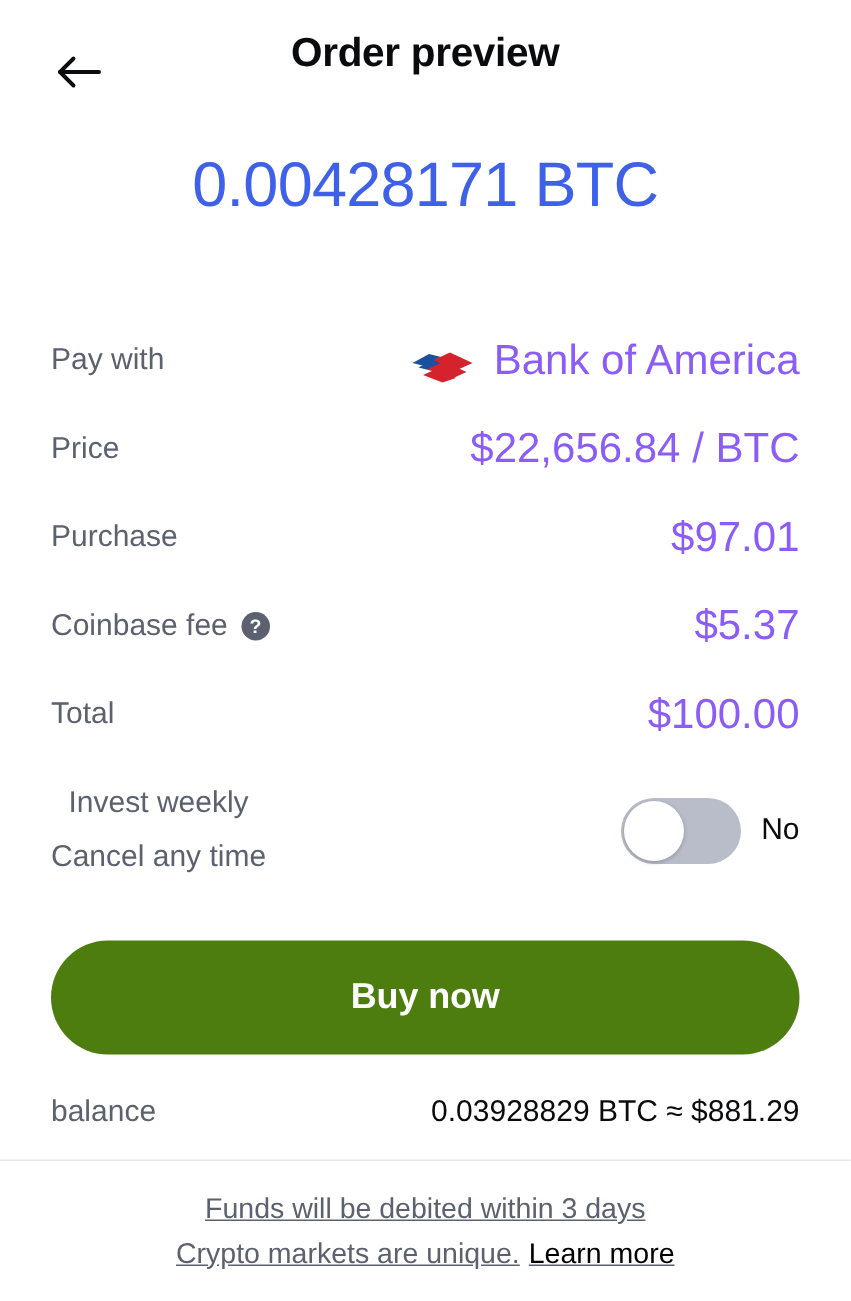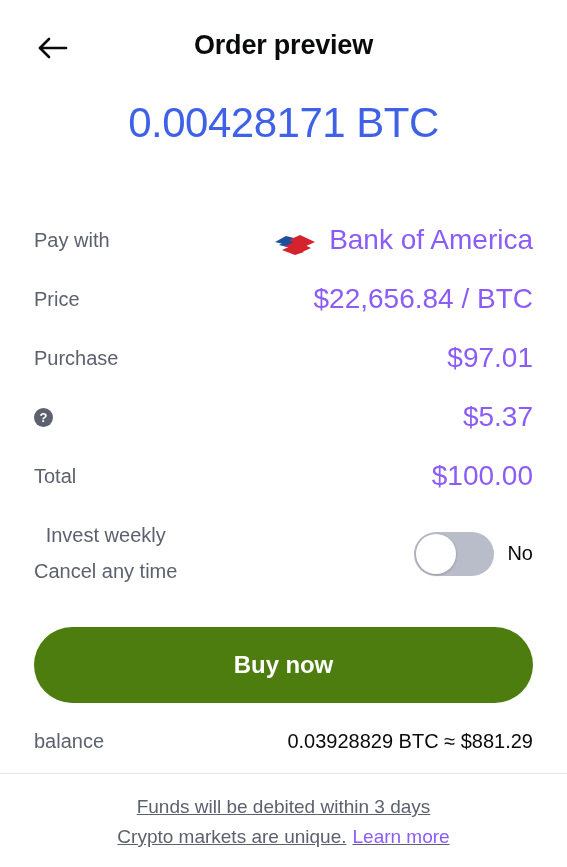--- a/index.html
+++ b/index.html
@@ -43,21 +43,21 @@
     cursor: pointer;
     background: none;
     border: 0;
     padding: 0;
   }
   .back-btn svg { display: block; }
   .header-title {
     position: absolute;
     left: 0;
     right: 0;
-    top: 30px;
+    top: 20px;
     text-align: center;
     font-size: 27px;
     font-weight: bold;
     letter-spacing: -0.2px;
     color: #0a0b0d;
   }
 
   
   .amount {
     text-align: center;
@@ -202,21 +202,21 @@
     padding-bottom: 16px;
     text-align: center;
   }
   .footer-line {
     font-size: 19px;
     color: #5b616e;
     line-height: 1.55;
     text-decoration: underline;
   }
   .learn-link {
-    color: #8b5cf6;
+    color: #000000;
     text-decoration: none;
     cursor: pointer;
     margin-left: 6px;
   }
 </style>
 </head>
 <body>
 
 <div class="screen">
 
@@ -259,20 +259,21 @@
       <div class="row-value">$22,656.84 / BTC</div>
     </div>
 
     <div class="row">
       <div class="row-label">Purchase</div>
       <div class="row-value">$97.01</div>
     </div>
 
     <div class="row">
       <div class="row-label">
+        <span>Coinbase fee</span>
         <span class="help-icon">?</span>
       </div>
       <div class="row-value">$5.37</div>
     </div>
 
     <div class="row">
       <div class="row-label">Total</div>
       <div class="row-value">$100.00</div>
     </div>
 

